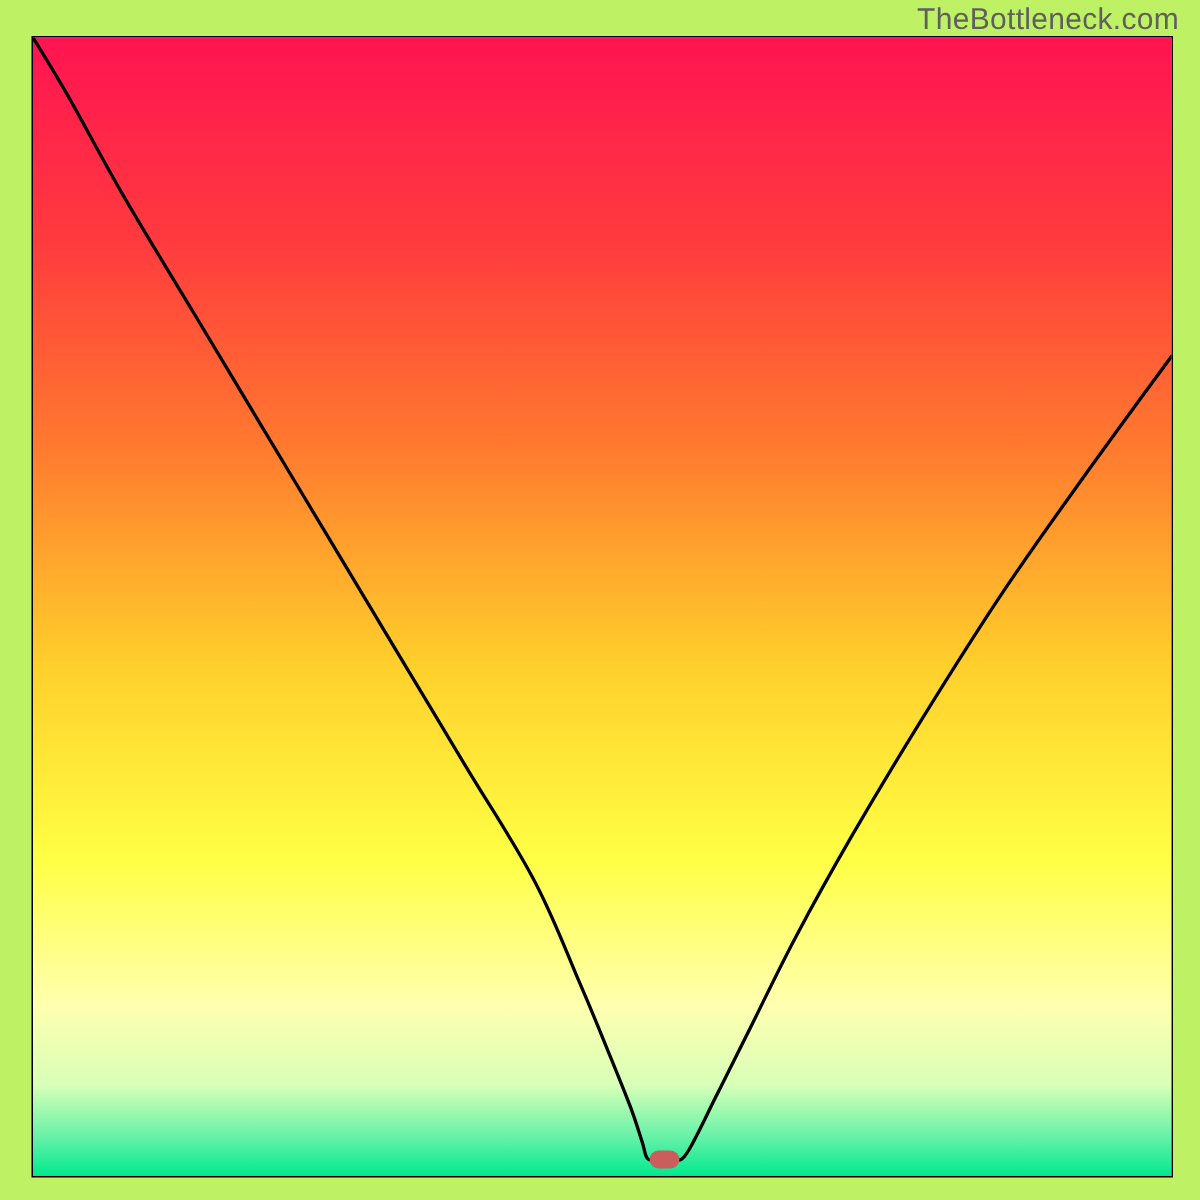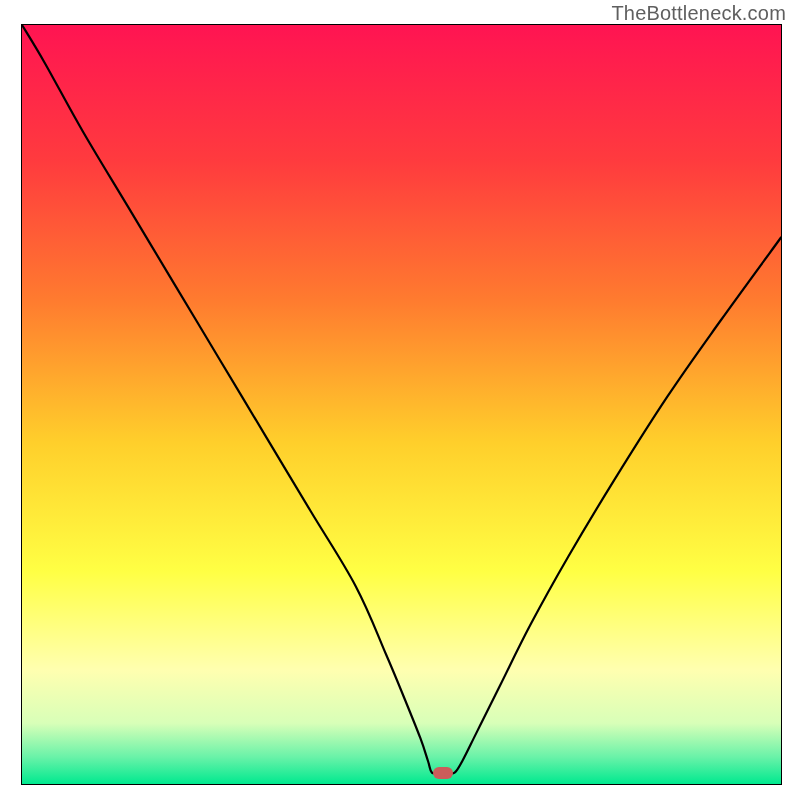--- a/index.html
+++ b/index.html
@@ -8,21 +8,21 @@
     width: 800px;
     height: 800px;
     background: #000;
     font-family: Arial, Helvetica, sans-serif;
     overflow: hidden;
   }
   .frame {
     position: relative;
     width: 800px;
     height: 800px;
-    background: #ffffff;
+    background: #bef264;
   }
   .attribution {
     position: absolute;
     top: 2px;
     right: 14px;
     color: #5f5f5f;
     font-size: 20px;
     font-weight: 500;
     letter-spacing: 0.2px;
   }

